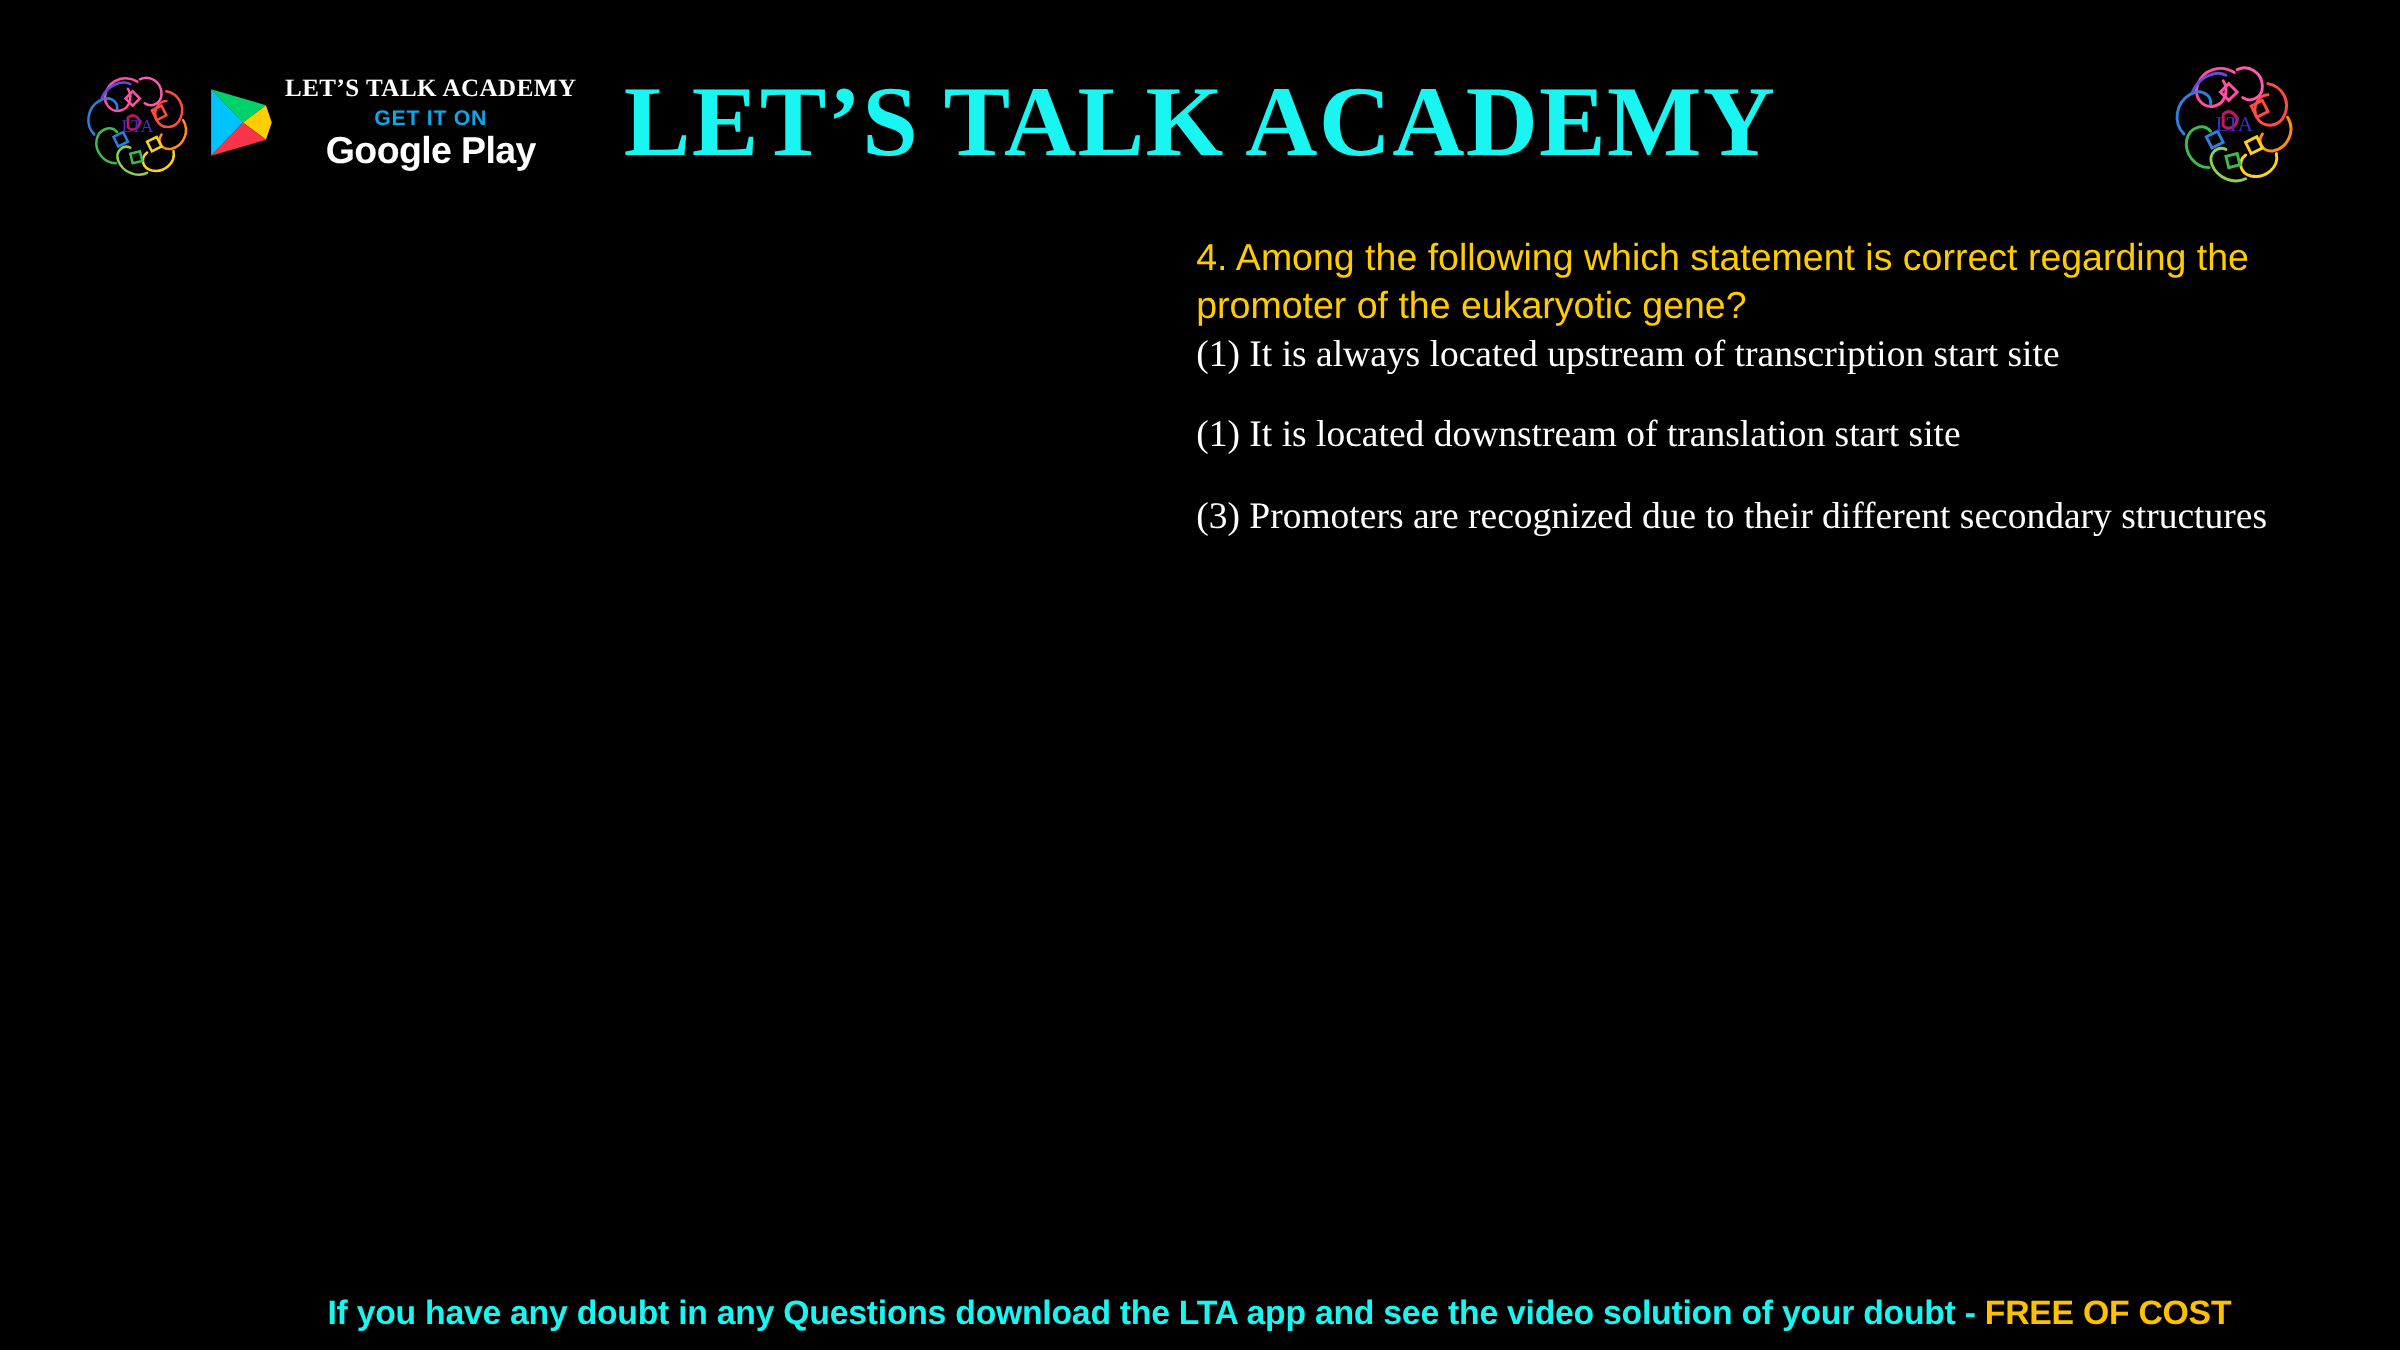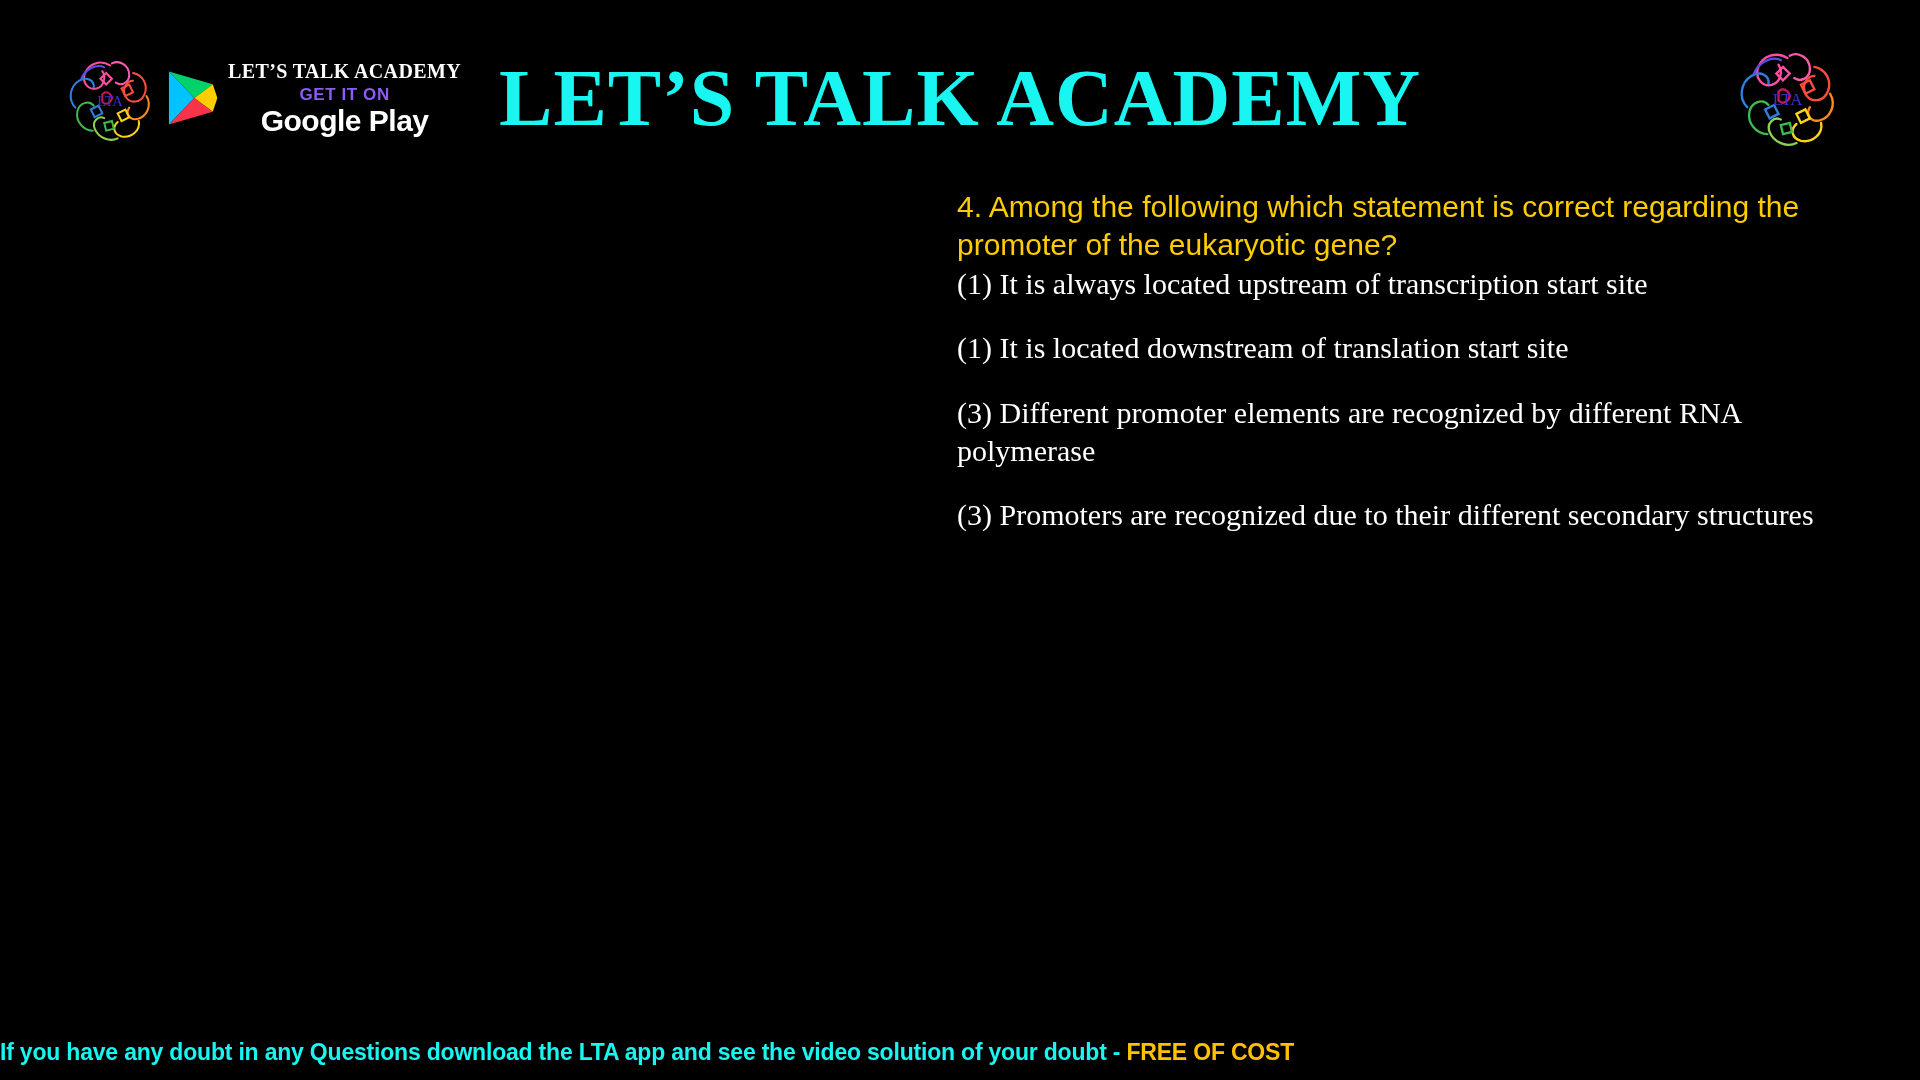--- a/index.html
+++ b/index.html
@@ -60,21 +60,21 @@
     font-weight: bold;
     font-size: 20px;
     color: #ffffff;
     letter-spacing: 0.4px;
     white-space: nowrap;
   }
   .badge-getiton {
     font-family: "Liberation Sans", sans-serif;
     font-weight: bold;
     font-size: 17px;
-    color: #8b5cf6;
+    color: #0ea5e9;
     letter-spacing: 0.6px;
     margin-top: 5px;
   }
   .badge-google {
     font-family: "Liberation Sans", sans-serif;
     font-weight: bold;
     font-size: 30px;
     color: #ffffff;
     letter-spacing: -0.5px;
     margin-top: 3px;
@@ -138,24 +138,24 @@
     color: #ffffff;
     margin-bottom: 26px;
   }
 
   
   .footer {
     position: absolute;
     left: 0;
     bottom: 14px;
     width: 1785px;
-    text-align: left;
-    font-family: "Liberation Sans", sans-serif;
-    font-weight: bold;
-    font-size: 23px;
+    text-align: right;
+    font-family: "Liberation Sans", sans-serif;
+    font-weight: bold;
+    font-size: 27px;
     color: #19f5f0;
     white-space: nowrap;
     letter-spacing: -0.2px;
   }
   .footer .free {
     color: #ffc000;
   }
 </style>
 </head>
 <body>
@@ -223,17 +223,16 @@
       </g>
       <text x="50" y="58" text-anchor="middle" font-family="Liberation Serif, serif" font-size="15" fill="#3b2fd0">LTA</text>
     </svg>
   </div>
 </div>
 
 <div class="content">
   <div class="question-text">4. Among the following which statement is correct regarding the promoter of the eukaryotic gene?</div>
   <div class="option">(1) It is always located upstream of transcription start site</div>
   <div class="option">(1) It is located downstream of translation start site</div>
-  <div class="option">(3) Different promoter elements are recognized by different RNA polymerase</div>
   <div class="option">(3) Promoters are recognized due to their different secondary structures</div>
 </div>
 
 <div class="footer"><span>If you have any doubt in any Questions download the LTA app and see the video solution of your doubt - </span><span class="free">FREE OF COST</span></div>
 
 </body></html>

